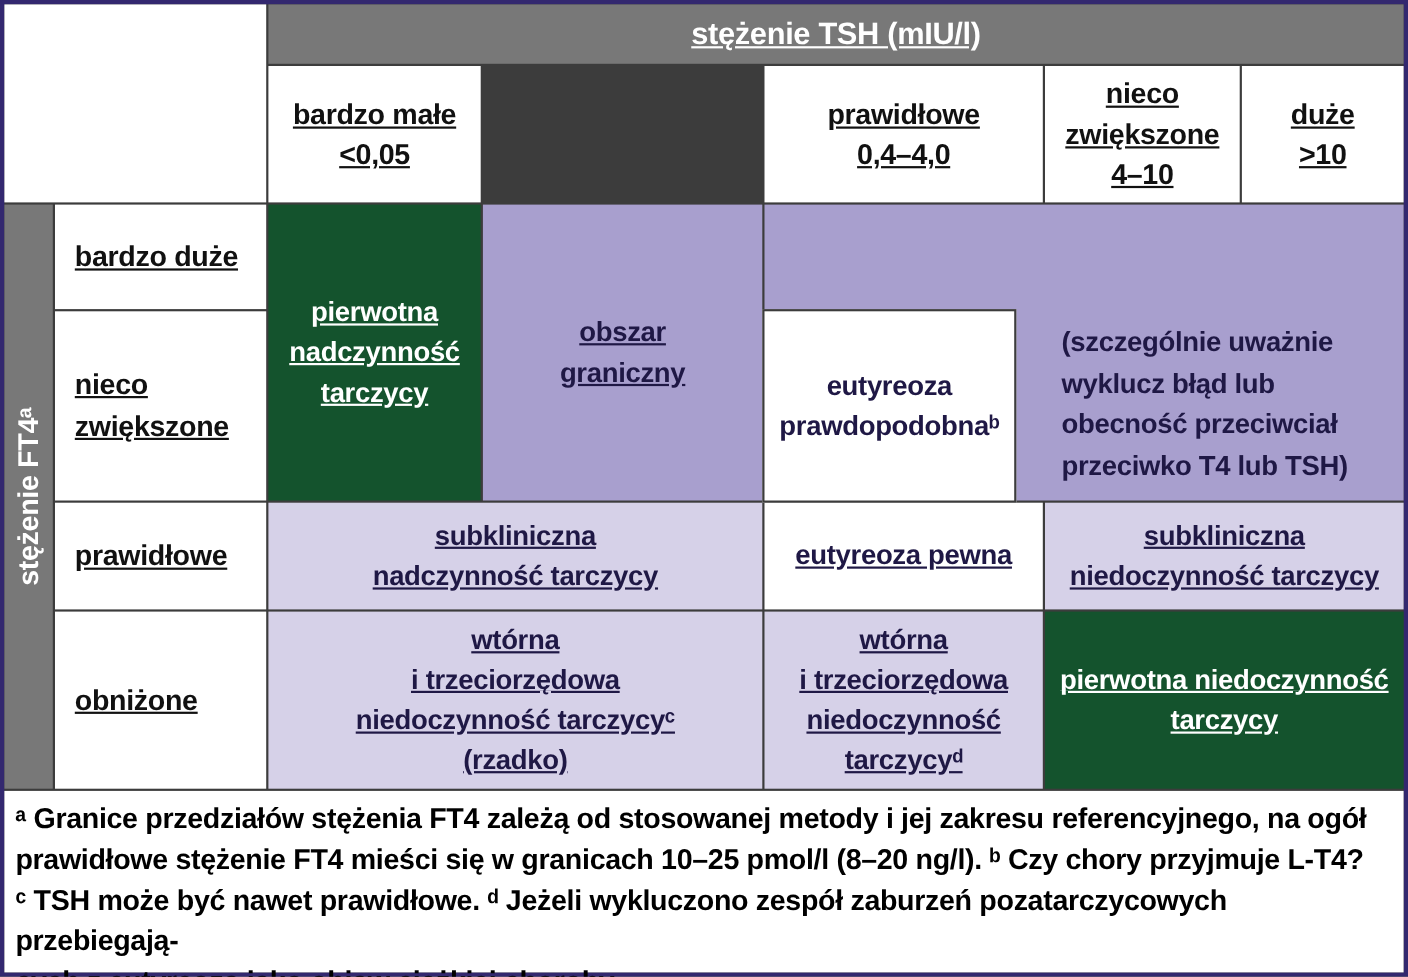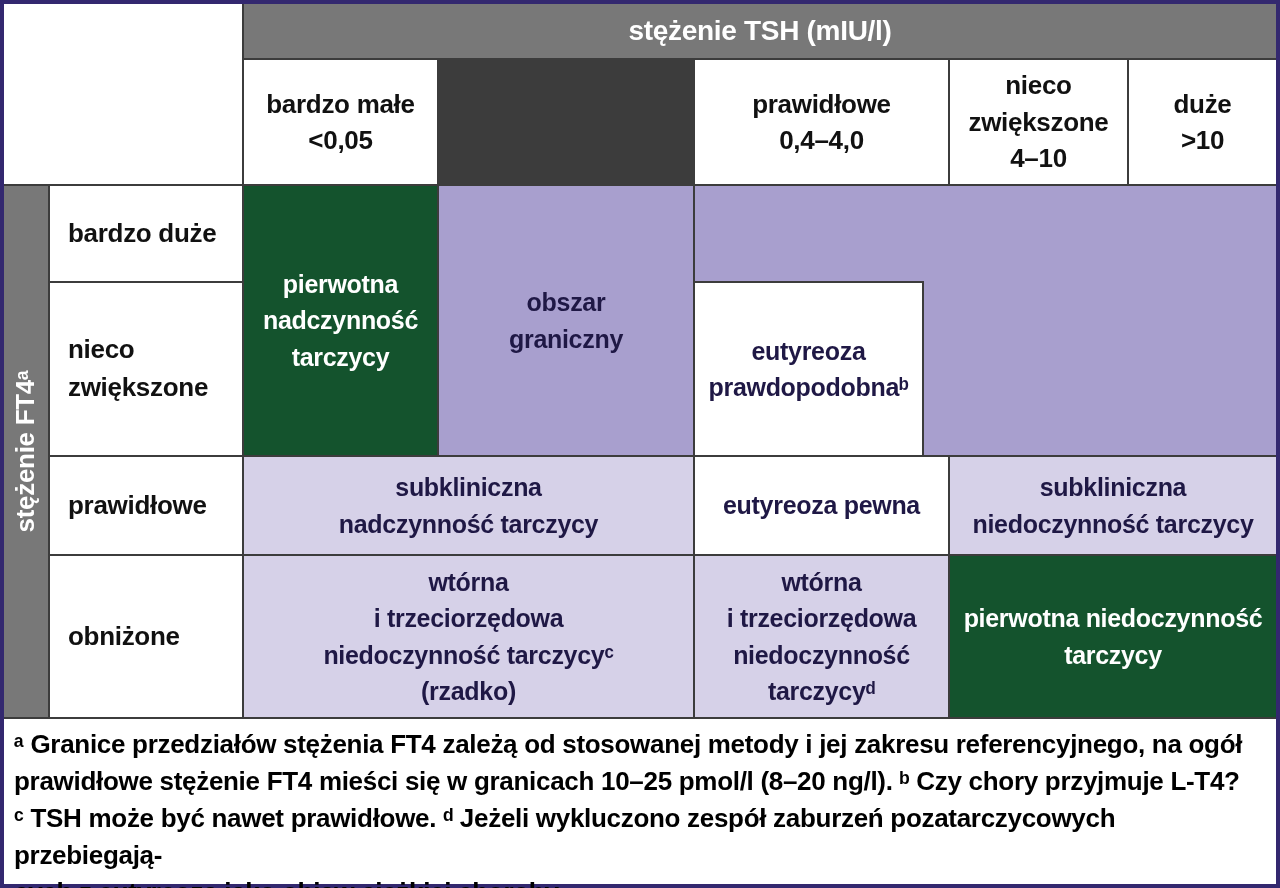--- a/index.html
+++ b/index.html
@@ -10,21 +10,21 @@
     background:#3c3c3c;
     font-family:"Liberation Sans","DejaVu Sans",sans-serif;
     font-weight:bold;
     letter-spacing:-0.3px;
     display:grid;
     grid-template-columns:44px 192px 193px 254px 253px 177px 147px;
     grid-template-rows:54px 124px 95px 172px 97px 161px 165px;
     gap:2px;
   }
   .cell{display:flex;align-items:center;justify-content:center;text-align:center;
-        white-space:pre-line;color:#1f1845;font-size:25px;line-height:1.45;}
+        white-space:pre-line;color:#1f1845;font-size:25px;line-height:1.45;text-decoration:underline;}
   .white{background:#ffffff;}
   .gray{background:#787878;color:#ffffff;}
   .dark{background:#14532d;color:#ffffff;}
   .med{background:#a89fce;}
   .light{background:#d6d1e8;}
   .corner{grid-column:1/3;grid-row:1/3;}
   .tsh-head{grid-column:3/8;grid-row:1/2;font-size:28px;}
   .colhead{grid-row:2/3;color:#111;font-size:26px;line-height:1.4;}
   .ch1{grid-column:3/4;} .ch2{grid-column:4/5;} .ch3{grid-column:5/6;}
   .ch4{grid-column:6/7;} .ch5{grid-column:7/8;}
@@ -88,20 +88,24 @@
   <div class="cell dark cellA">pierwotna
 nadczynność
 tarczycy</div>
 
   <div class="cell med cellB">obszar
 graniczny</div>
 
   <div class="med cellC">
     <div class="insetbox">eutyreoza
 prawdopodobnaᵇ</div>
+    <div class="sidenote">(szczególnie uważnie
+wyklucz błąd lub
+obecność przeciwciał
+przeciwko T4 lub TSH)</div>
   </div>
 
   <div class="cell light cellD">subkliniczna
 nadczynność tarczycy</div>
   <div class="cell white cellE">eutyreoza pewna</div>
   <div class="cell light cellF">subkliniczna
 niedoczynność tarczycy</div>
 
   <div class="cell light cellG">wtórna
 i trzeciorzędowa

